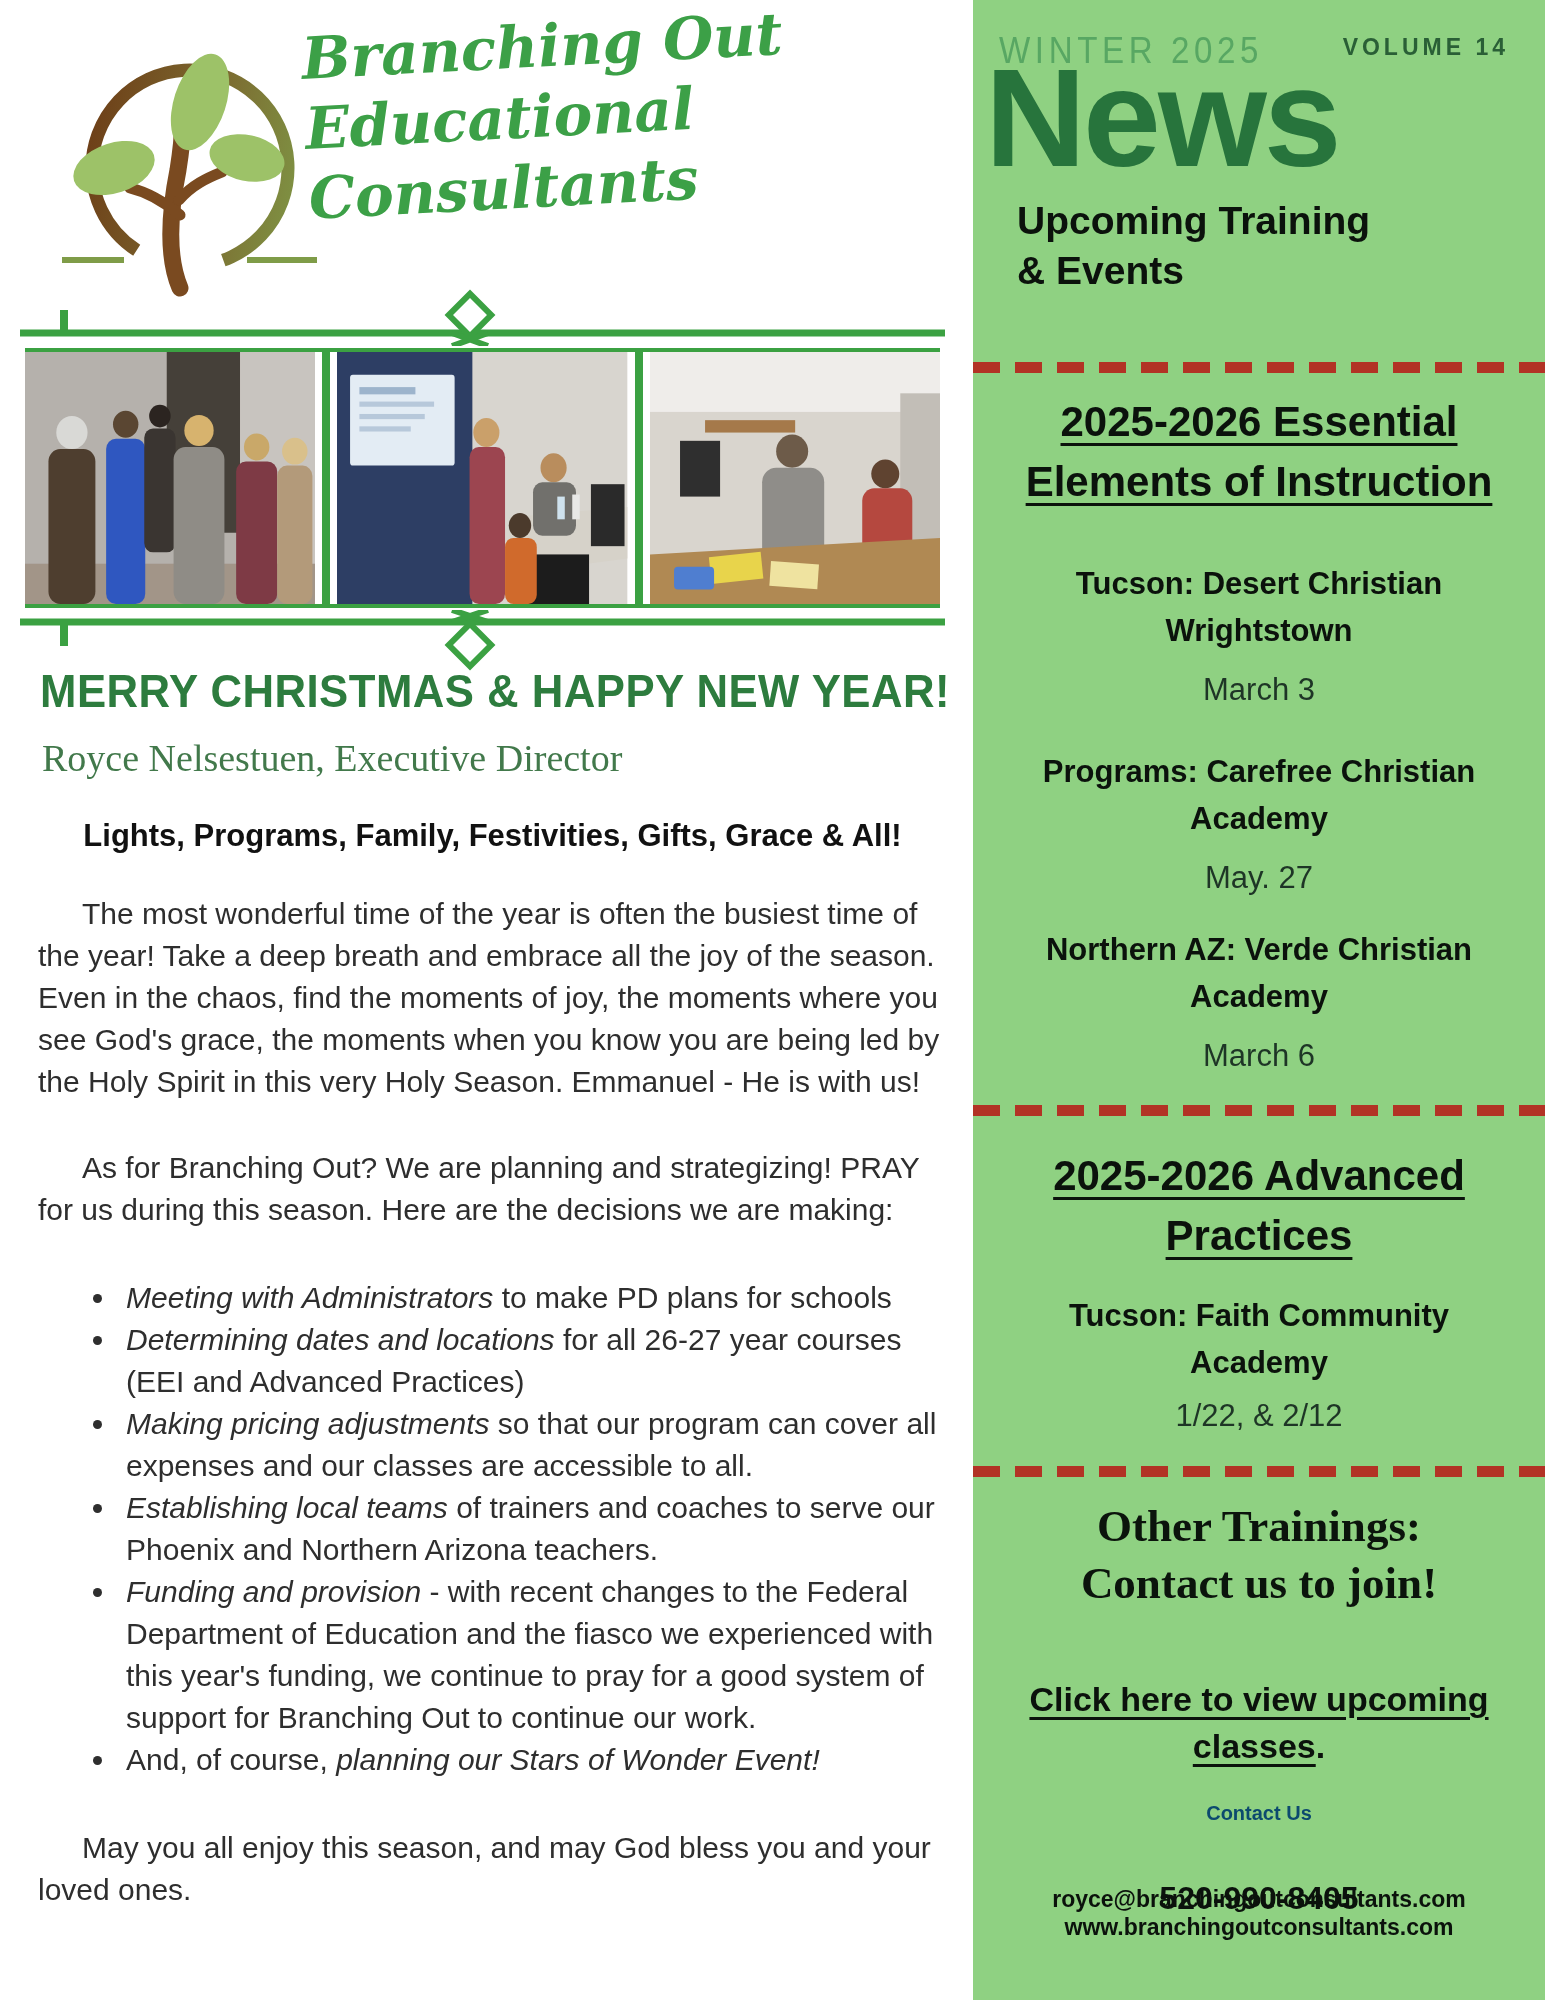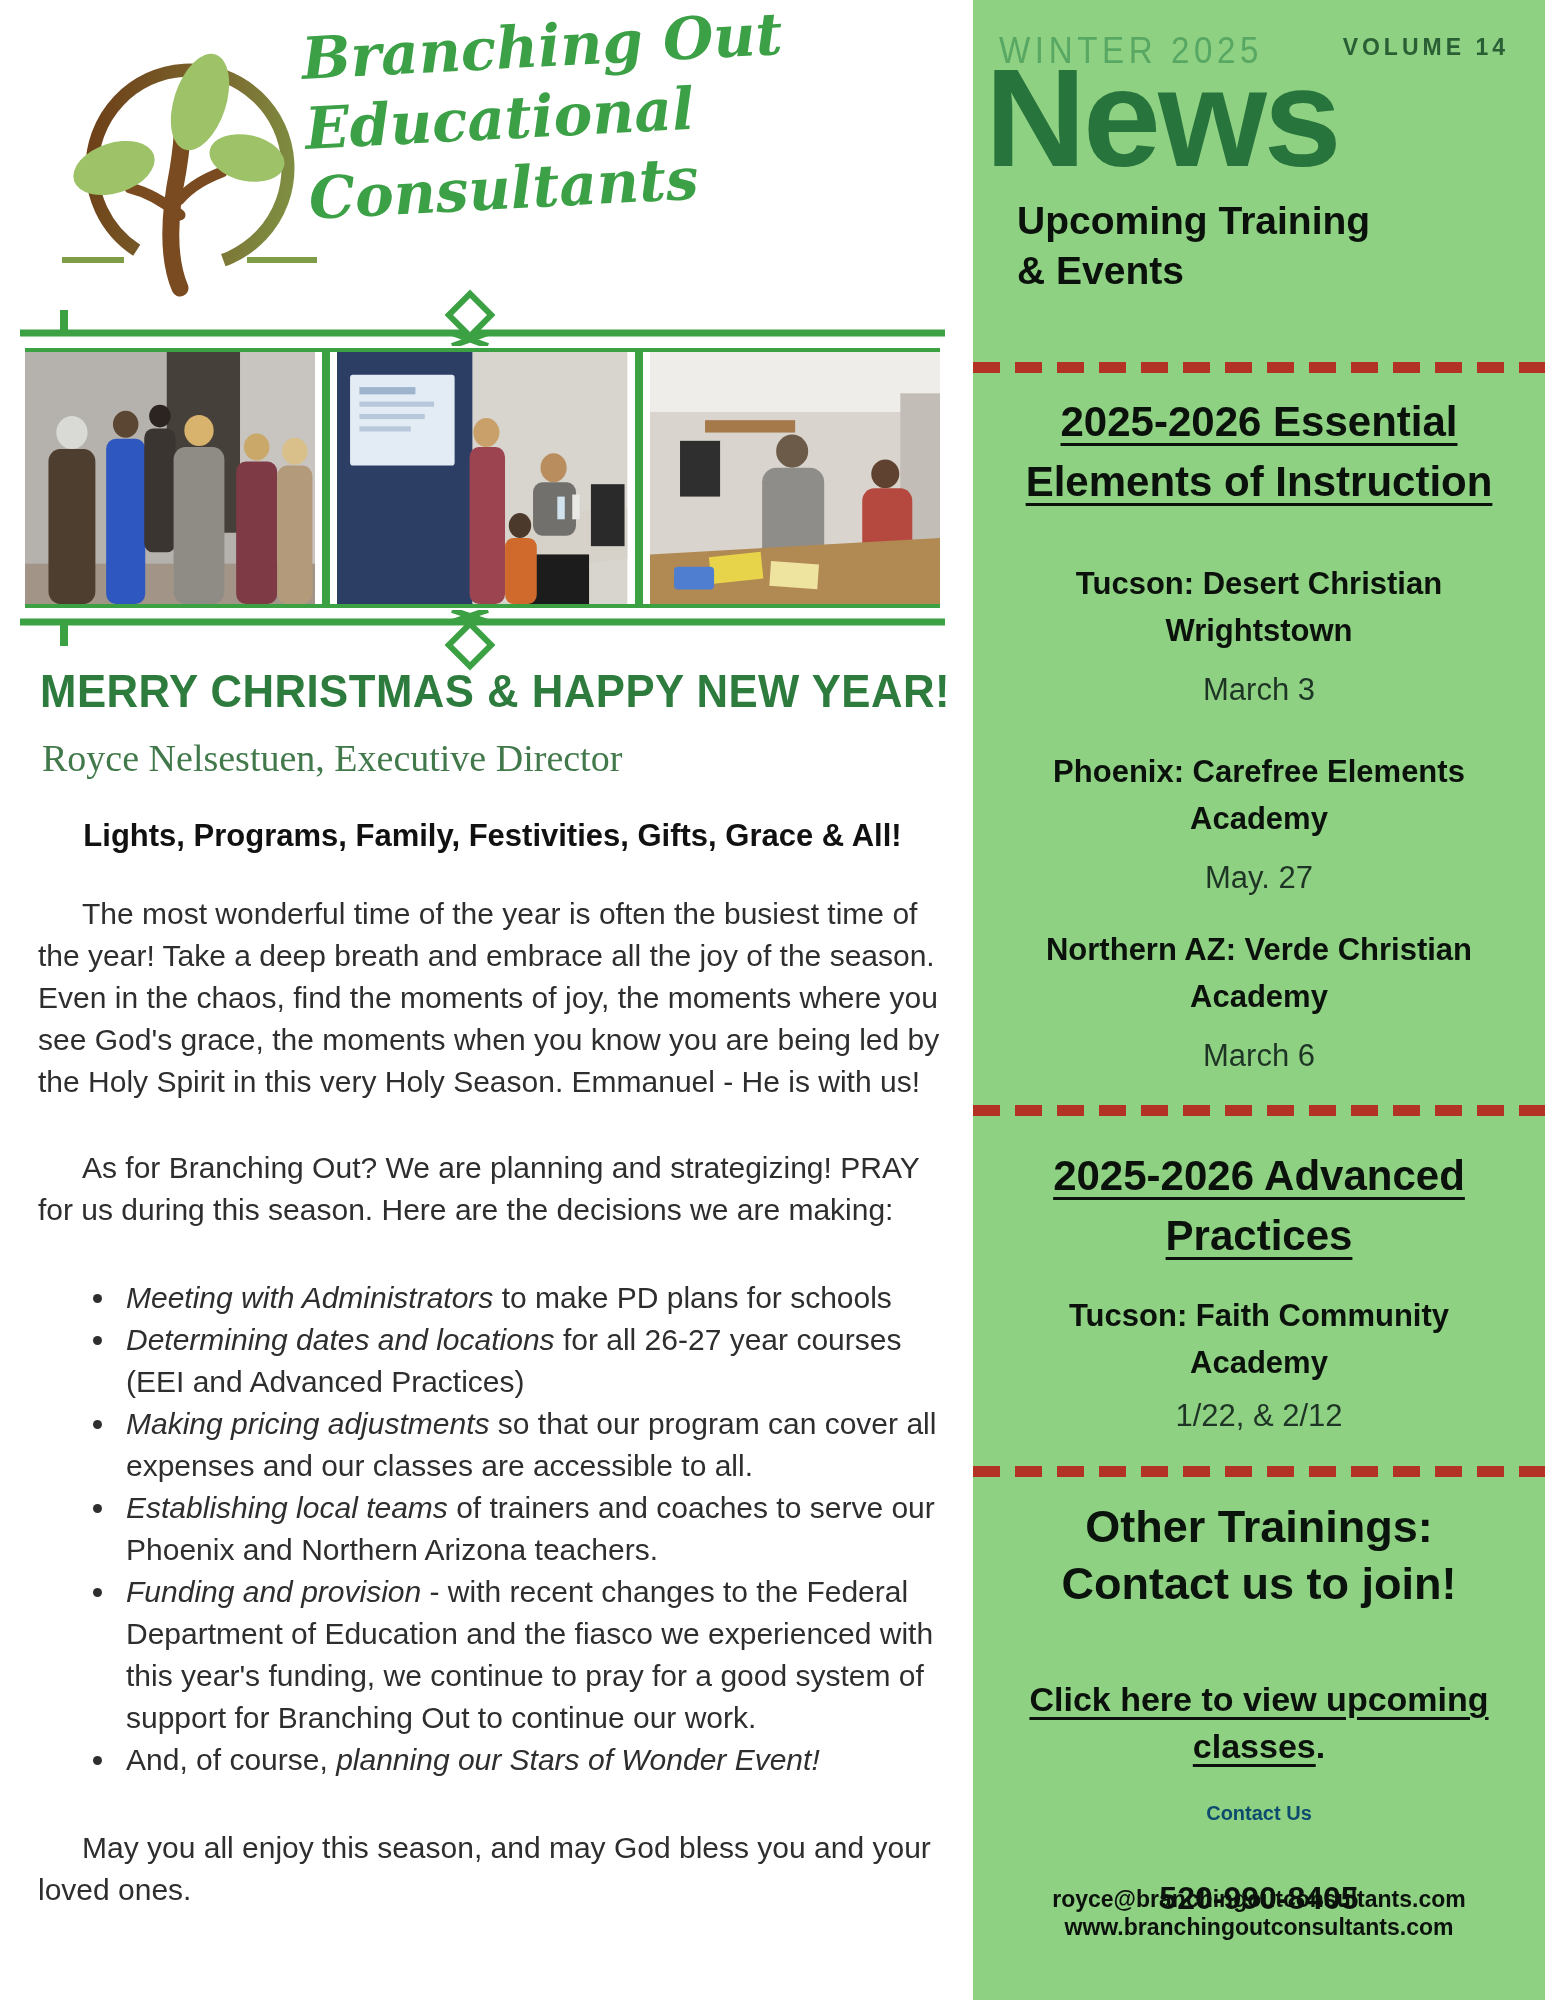--- a/index.html
+++ b/index.html
@@ -17,21 +17,21 @@
   .sep{position:absolute;left:0;width:100%;height:11px;
        background:repeating-linear-gradient(90deg,#B23325 0 27px,transparent 27px 42px);}
   .sep1{top:362px}.sep2{top:1105px}.sep3{top:1466px}
   .sec-title{position:absolute;left:0;width:100%;text-align:center;font-size:42px;line-height:60px;font-weight:700;
              color:#0B120C;text-decoration:underline;text-decoration-thickness:3px;text-underline-offset:7px;}
   .sec1-title{top:392px}.sec2-title{top:1146px}
   .evt-name{position:absolute;left:36px;width:500px;text-align:center;font-size:31px;line-height:47px;
             font-weight:700;color:#0B120C;}
   .evt-date{position:absolute;left:36px;width:500px;text-align:center;font-size:31px;color:#1E3526;}
   .other{position:absolute;left:0;width:100%;text-align:center;font-size:45px;line-height:57px;
-         font-weight:700;color:#0B140C;top:1498px;}
+         font-weight:700;color:#0B140C;top:1498px;font-family:Liberation Serif, serif;}
   .sb-link{position:absolute;left:26px;width:520px;text-align:center;font-size:34px;line-height:47px;
            font-weight:700;color:#0B120C;top:1676px;}
   .sb-link a{color:#0B120C;text-decoration:underline;text-decoration-thickness:3px;text-underline-offset:6px;cursor:pointer;}
   .contact-h{position:absolute;left:0;width:100%;text-align:center;top:1802px;font-size:20px;font-weight:700;color:#0c4a6e;}
   .contact-p{position:absolute;left:0;width:100%;text-align:center;top:1844px;font-size:32px;font-weight:700;color:#0B120C;margin-top:36px;}
   .contact-e{position:absolute;left:0;width:100%;text-align:center;top:1886px;font-size:23px;font-weight:700;color:#0B120C;}
   .contact-w{position:absolute;left:0;width:100%;text-align:center;top:1914px;font-size:23px;font-weight:700;color:#0B120C;}
 
   
   .brand{position:absolute;left:305px;top:14px;width:380px;text-align:center;transform:rotate(-3deg);
@@ -78,21 +78,21 @@
     <div class="sep sep1"></div>
 
     <div class="sec-title sec1-title">
       <div>2025-2026 Essential</div>
       <div>Elements of Instruction</div>
     </div>
 
     <div class="evt-name" style="top:560px">Tucson: Desert Christian Wrightstown</div>
     <div class="evt-date" style="top:672px">March 3</div>
 
-    <div class="evt-name" style="top:748px">Phoenix: Carefree Elements Academy</div>
+    <div class="evt-name" style="top:748px">Programs: Carefree Christian Academy</div>
     <div class="evt-date" style="top:860px">May. 27</div>
 
     <div class="evt-name" style="top:926px">Northern AZ: Verde Christian Academy</div>
     <div class="evt-date" style="top:1038px">March 6</div>
 
     <div class="sep sep2"></div>
 
     <div class="sec-title sec2-title">
       <div>2025-2026 Advanced</div>
       <div>Practices</div>

